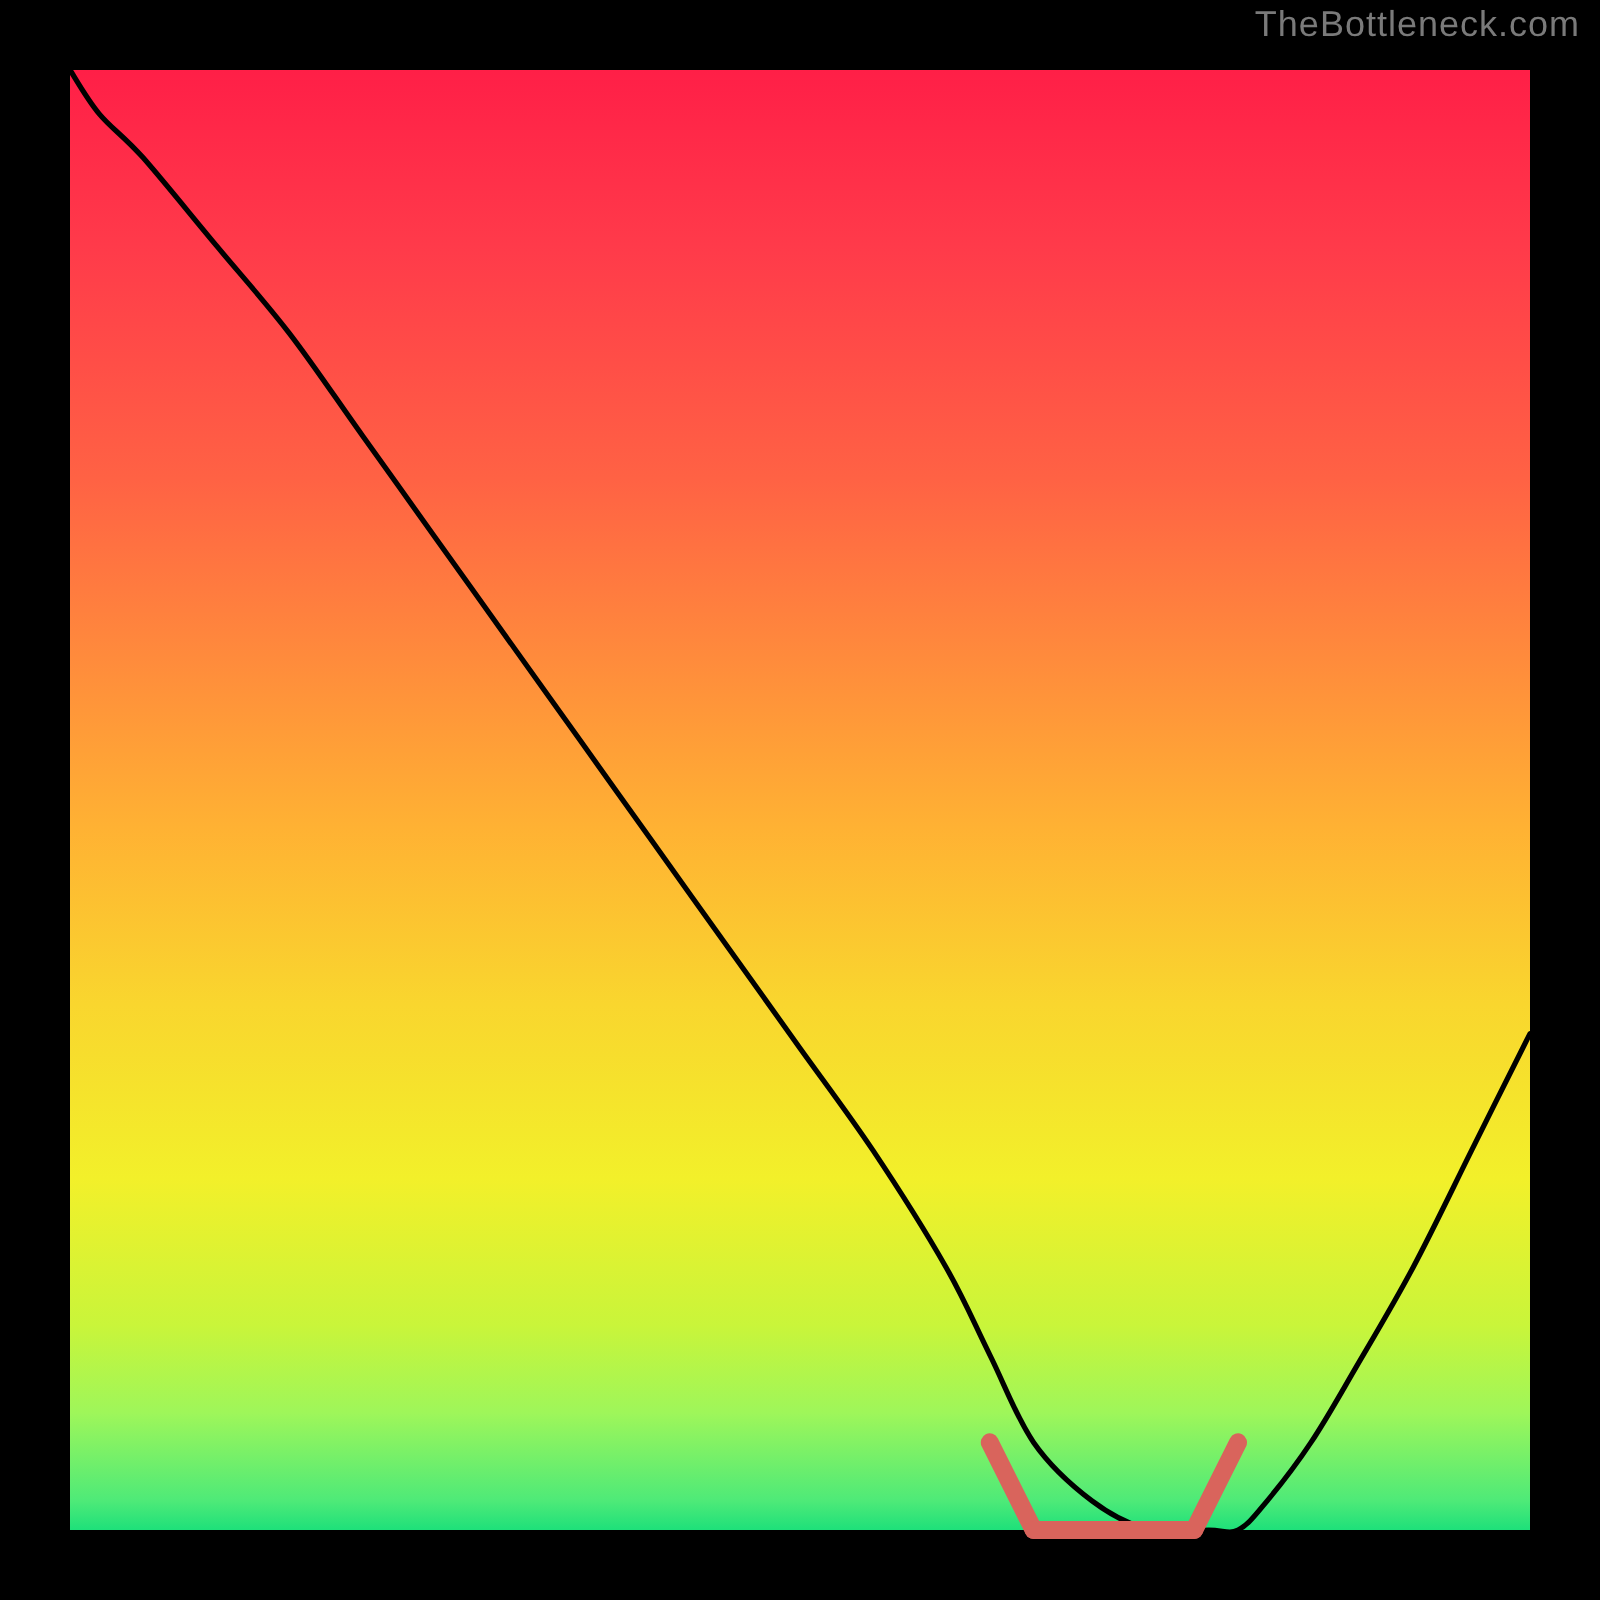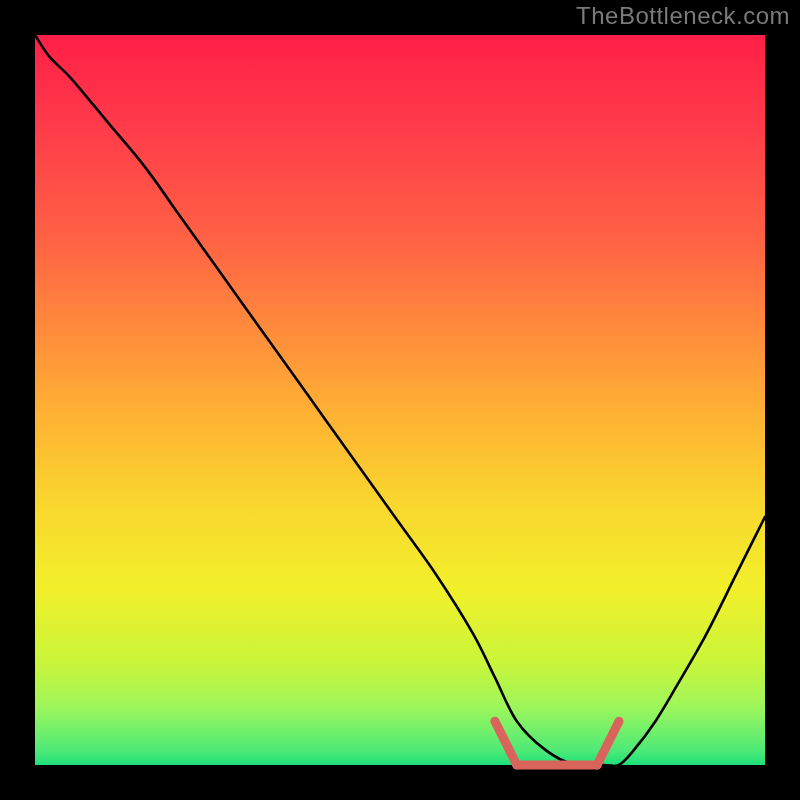--- a/index.html
+++ b/index.html
@@ -15,21 +15,21 @@
     width: 800px;
     height: 800px;
     background: #000;
   }
   .watermark {
     position: absolute;
     top: 2px;
     right: 10px;
     color: #7a7a7a;
     font-family: Arial, Helvetica, sans-serif;
-    font-size: 24px;
+    font-size: 18px;
     font-weight: 400;
     letter-spacing: 0.5px;
     z-index: 3;
   }
   .plot-frame {
     position: absolute;
     left: 35px;
     top: 35px;
     width: 730px;
     height: 730px;

